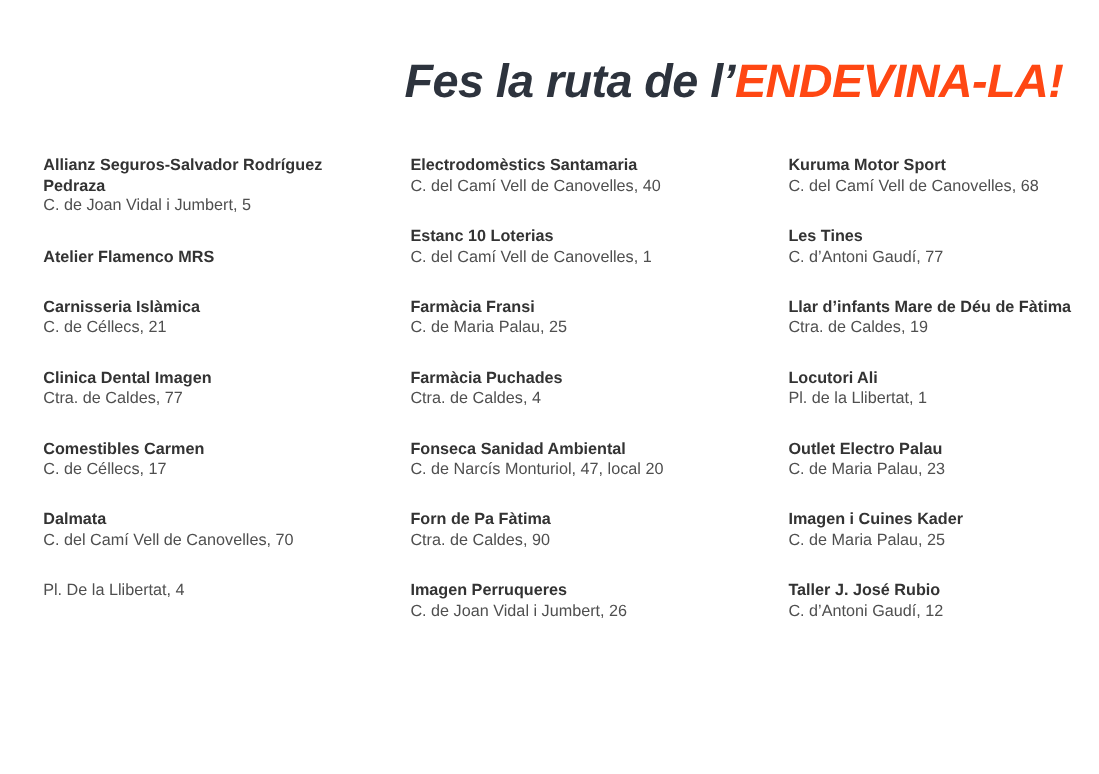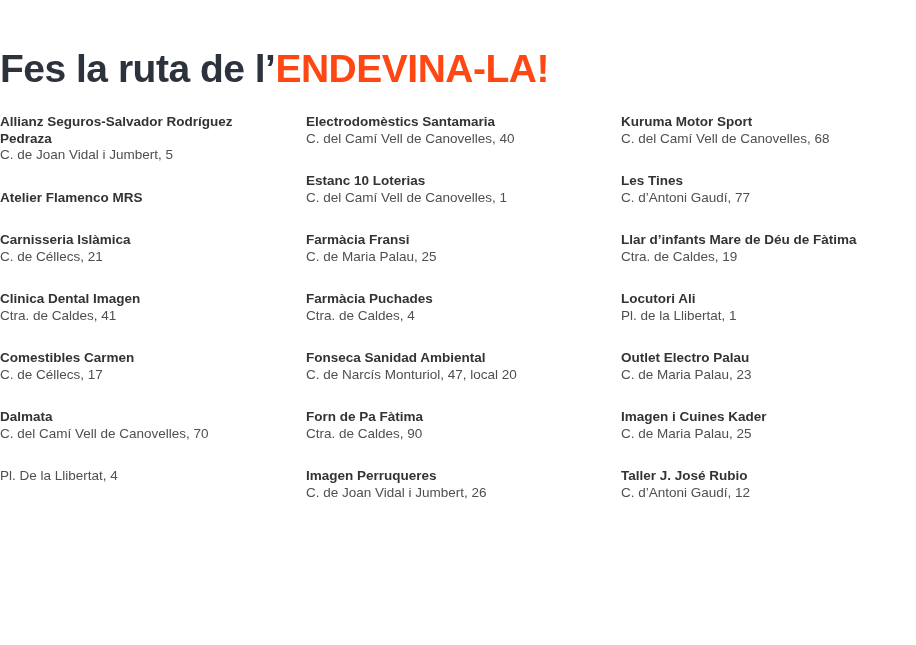--- a/index.html
+++ b/index.html
@@ -14,34 +14,36 @@
     font-family: "Liberation Sans", sans-serif;
     -webkit-font-smoothing: antialiased;
   }
   .page {
     width: 916px;
     height: 645px;
     background: var(--background, #ffffff);
     box-sizing: border-box;
   }
   h1.title {
-    margin: 48px 30px 0 0;
-    text-align: left;
+    margin: 48px 30px 0 12px;
+    text-align: right;
     font-size: 39px;
     line-height: 1.08;
     font-weight: bold;
     letter-spacing: -0.5px;
     color: var(--title-dark, #2d333d);
     white-space: nowrap;
+    font-style: italic;
   }
   h1.title .accent {
     color: var(--title-accent, #ff4713);
   }
   .columns {
-    margin-top: 24px;
+    margin-top: 40px;
+    padding-left: 36px;
     display: grid;
     grid-template-columns: 306px 315px 1fr;
     box-sizing: border-box;
   }
   .col {
     padding-right: 18px;
   }
   .entry {
     margin: 0 0 26px 0;
     font-size: 13.5px;
@@ -73,21 +75,21 @@
     <div class="entry-name">Atelier Flamenco MRS</div>
   </div>
 
   <div class="entry">
     <div class="entry-name">Carnisseria Islàmica</div>
     <div class="entry-address">C. de Céllecs, 21</div>
   </div>
 
   <div class="entry">
     <div class="entry-name">Clinica Dental Imagen</div>
-    <div class="entry-address">Ctra. de Caldes, 41</div>
+    <div class="entry-address">Ctra. de Caldes, 77</div>
   </div>
 
 
   <div class="entry">
     <div class="entry-name">Comestibles Carmen</div>
     <div class="entry-address">C. de Céllecs, 17</div>
   </div>
 
   <div class="entry">
     <div class="entry-name">Dalmata</div>

